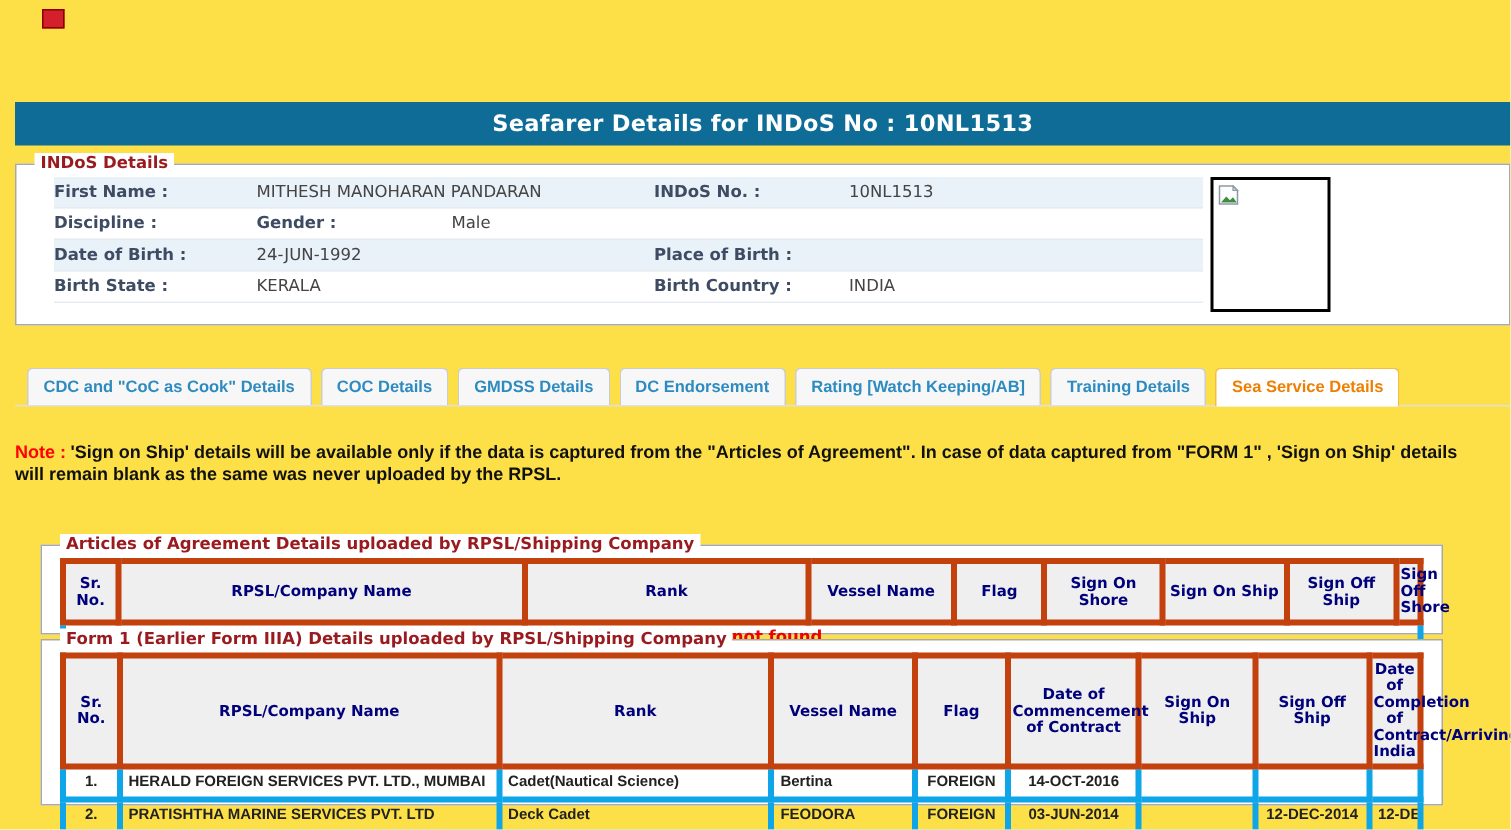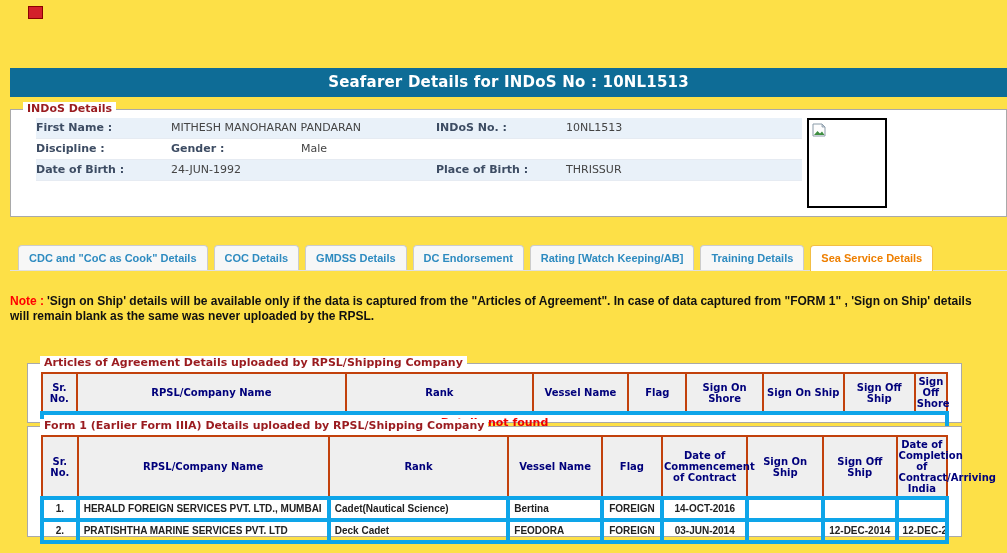--- a/index.html
+++ b/index.html
@@ -44,21 +44,21 @@
   .note{position:absolute;left:10px;top:294px;width:978px;
         font-family:"Liberation Sans",sans-serif;font-weight:bold;font-size:12px;
         line-height:15px;color:#111;}
   .note-prefix{color:var(--note-red,#FF0000);margin-right:3px;}
 
   .fs1{left:27px;top:363px;width:933px;height:58px;}
   .fs2{left:27px;top:426px;width:933px;height:109px;}
   .grid{position:absolute;left:12px;top:8px;width:909px;border-collapse:collapse;
         table-layout:fixed;border:2px solid #3B3B3B;}
   .grid th{background:#EFEFEF;color:var(--th-color,#00007B);font-size:10px;font-weight:bold;
-           border:2px solid #c2410c;padding:2px 1px;text-align:center;line-height:11px;}
+           border:4px solid #c2410c;padding:2px 1px;text-align:center;line-height:11px;}
   .grid td{font-family:"Liberation Sans",sans-serif;font-weight:bold;font-size:10px;color:#222;
            border:4px solid #0ea5e9;padding:3px 4px;line-height:12px;overflow:hidden;
            white-space:nowrap;text-align:left;}
   .t1 th:nth-child(1){width:3.4%}.t1 th:nth-child(2){width:29.3%}.t1 th:nth-child(3){width:20.2%}
   .t1 th:nth-child(4){width:10.1%}.t1 th:nth-child(5){width:6.0%}.t1 th:nth-child(6){width:8.0%}
   .t1 th:nth-child(7){width:8.5%}.t1 th:nth-child(8){width:7.4%}
   .t2 th:nth-child(1){width:3.5%}.t2 th:nth-child(2){width:27.3%}.t2 th:nth-child(3){width:19.4%}
   .t2 th:nth-child(4){width:9.9%}.t2 th:nth-child(5){width:6.2%}.t2 th:nth-child(6){width:9.0%}
   .t2 th:nth-child(7){width:7.9%}.t2 th:nth-child(8){width:7.7%}
   .t2 td:nth-child(1),.t2 td:nth-child(5),.t2 td:nth-child(6),
@@ -88,21 +88,26 @@
         </div>
         <div class="field-row">
           <span class="lbl l1">Discipline :</span>
           <span class="lbl l2">Gender :</span>
           <span class="val v2">Male</span>
         </div>
         <div class="field-row alt">
           <span class="lbl l1">Date of Birth :</span>
           <span class="val v1">24-JUN-1992</span>
           <span class="lbl l2">Place of Birth :</span>
-          <span class="val v2">THRISSUR</span>
+        </div>
+        <div class="field-row">
+          <span class="lbl l1">Birth State :</span>
+          <span class="val v1">KERALA</span>
+          <span class="lbl l2">Birth Country :</span>
+          <span class="val v2">INDIA</span>
         </div>
       </div>
     <div class="photo-box">
       <svg class="broken-icon" width="14" height="14" viewBox="0 0 14 14">
         <path d="M1 1 h9 l3 3 v9 h-12 z" fill="#FDFDFD" stroke="#8A9BA8" stroke-width="1"></path>
         <path d="M10 1 v3 h3 z" fill="#C9D4DC" stroke="#8A9BA8" stroke-width="0.8"></path>
         <path d="M2 12 l3.5-4 2.5 2.5 2-2 2.5 3.5 z" fill="#3E8E41"></path>
       </svg>
     </div>
   </div>

